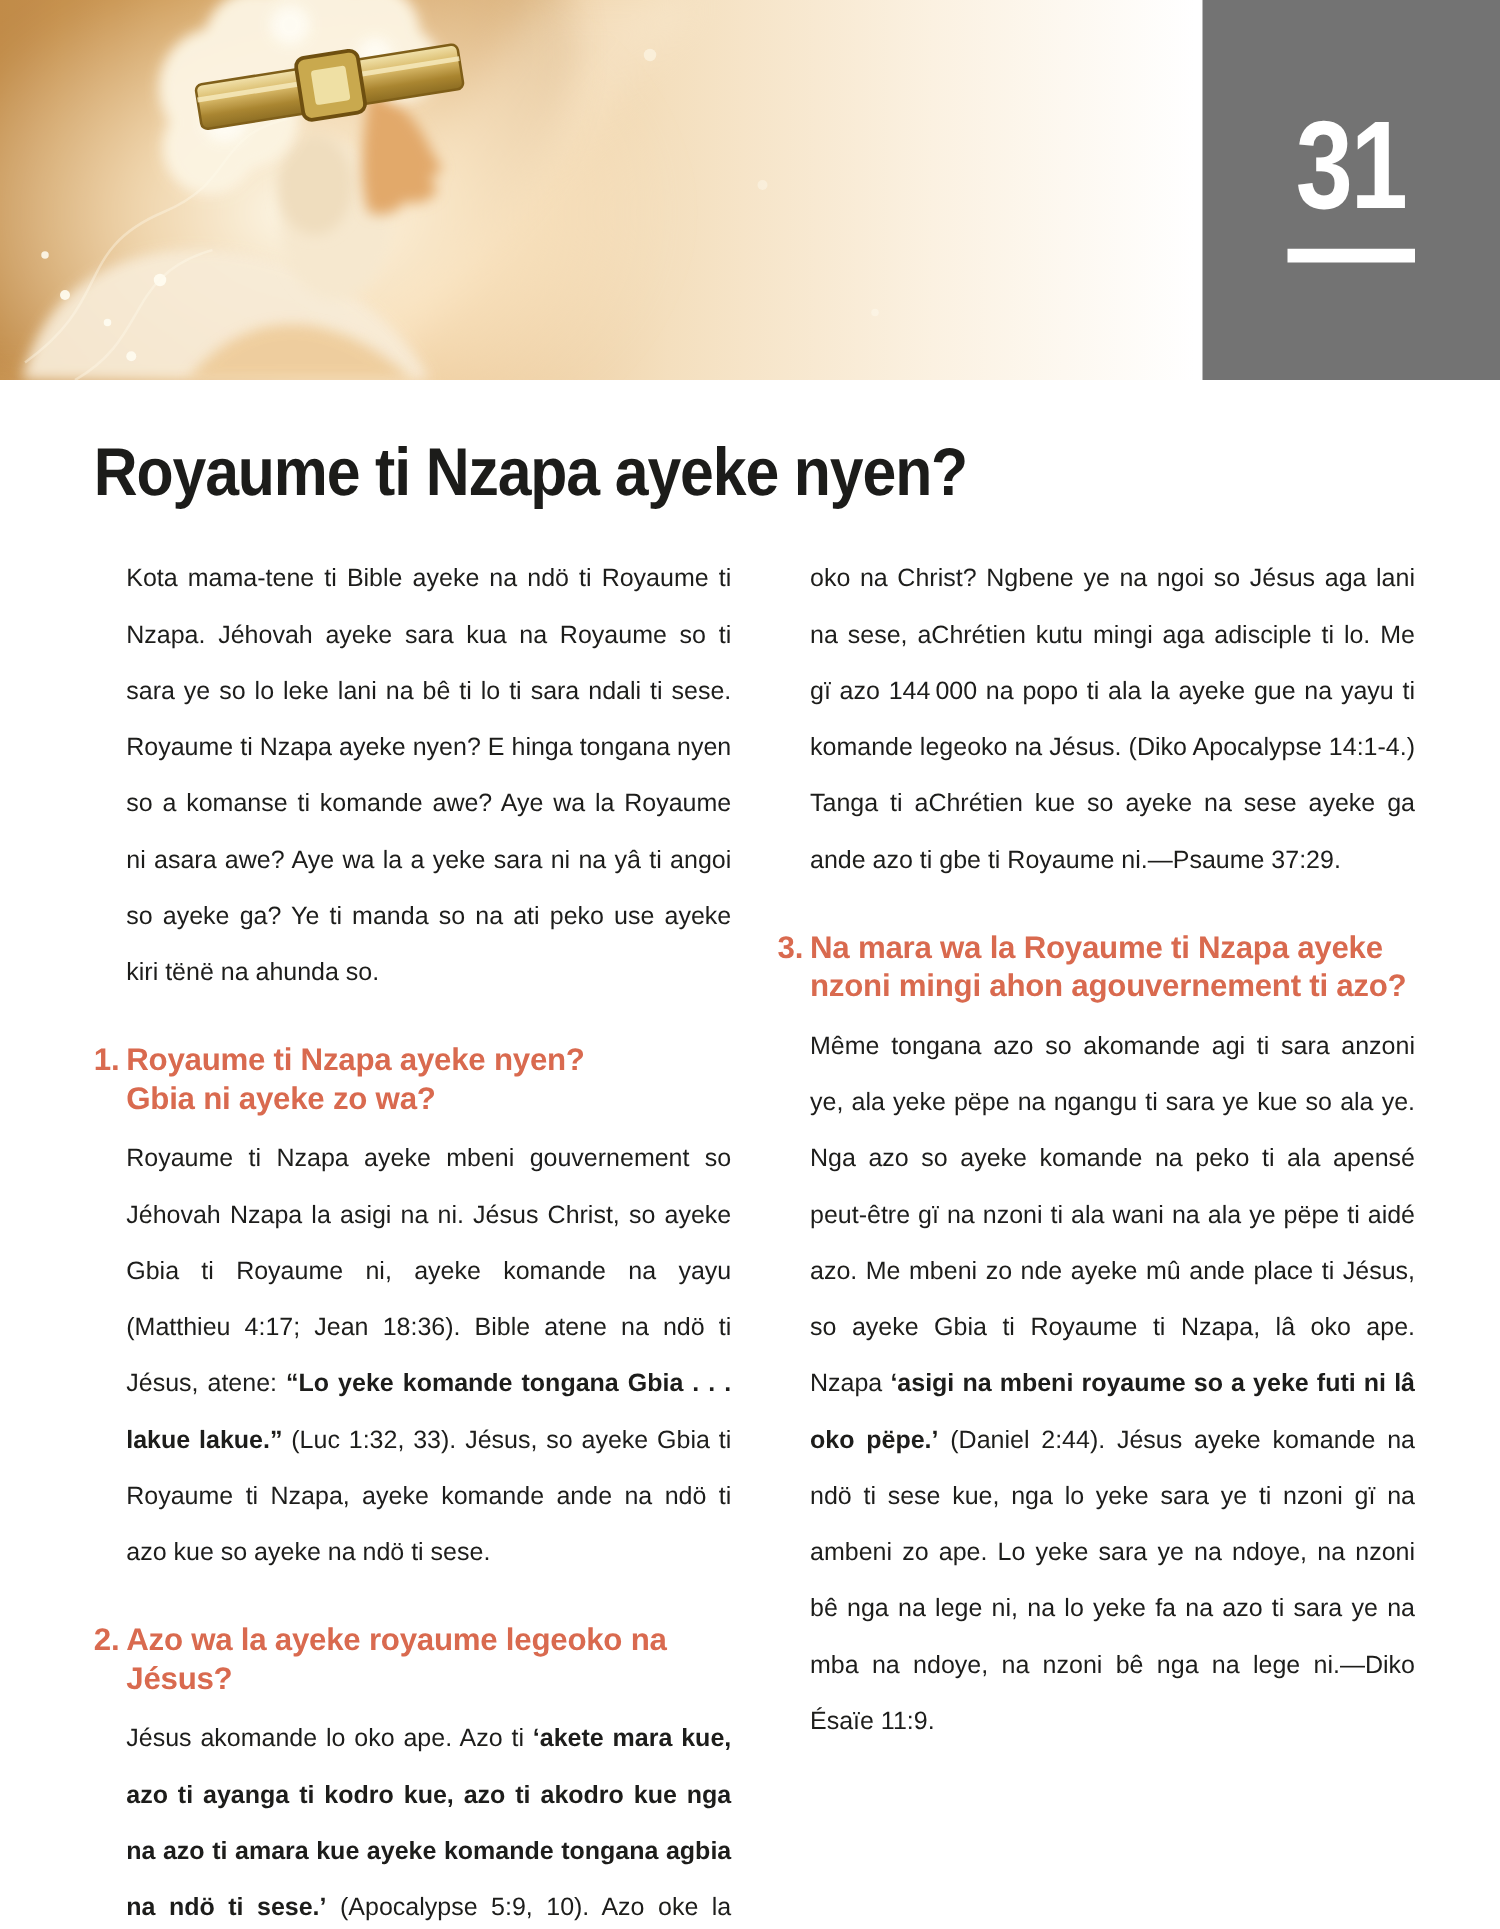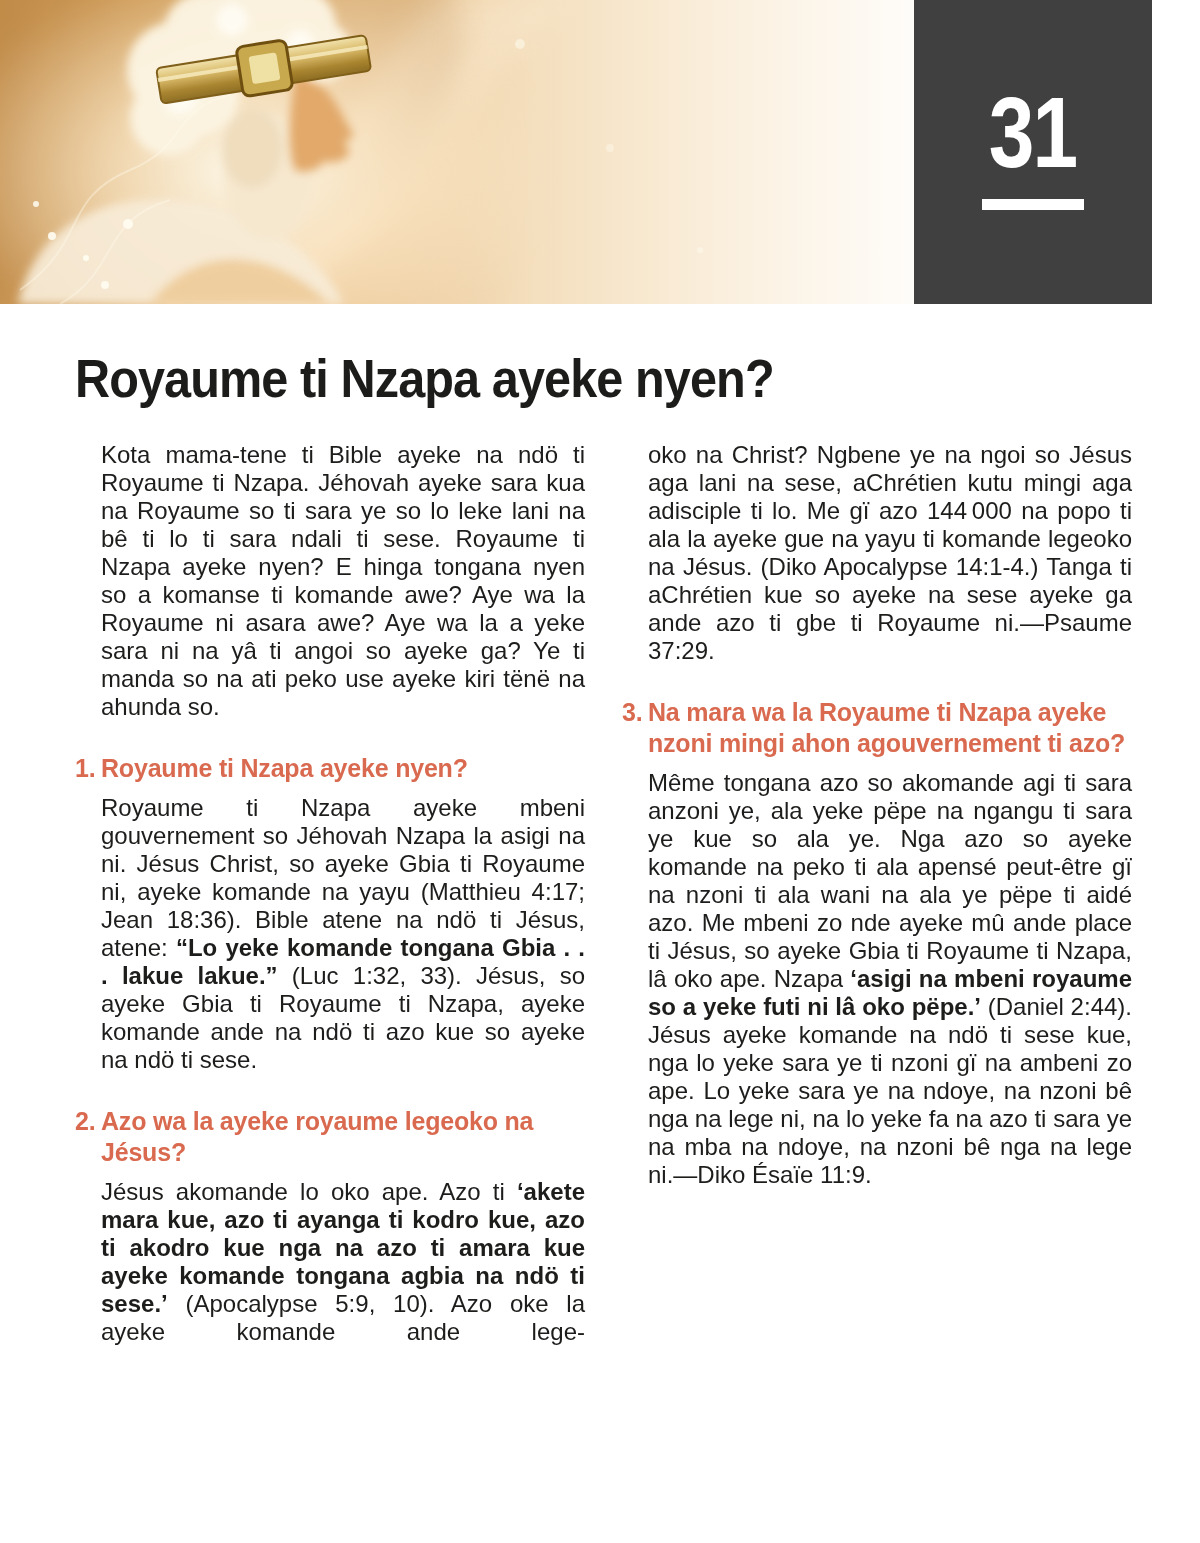--- a/index.html
+++ b/index.html
@@ -12,22 +12,22 @@
   }
   .page { position: relative; width: 1200px; height: 1543px; }
 
   
   .banner { position: relative; width: 1200px; height: 304px; }
   .banner-photo {
     position: absolute; left: 0; top: 0; width: 956px; height: 304px;
     overflow: hidden;
   }
   .chapter-badge {
-    position: absolute; left: 914px; top: 0; width: 238px; height: 304px;
-    background: #404040;
+    position: absolute; left: 962px; top: 0; width: 238px; height: 304px;
+    background: #737373;
     display: flex; flex-direction: column; align-items: center;
   }
   .chapter-number {
     margin-top: 82px;
     font-size: 100px; line-height: 1; font-weight: bold; color: #ffffff;
     letter-spacing: -2px;
     transform: scaleX(0.82);
   }
   .chapter-underline {
     width: 102px; height: 11px; background: #ffffff; margin-top: 17px;
@@ -44,21 +44,21 @@
   }
 
   
   .columns {
     display: flex; gap: 37px;
     margin: 34px 0 0 75px;
   }
   .col { width: 510px; flex: none; }
 
   .body {
-    font-size: 24px; line-height: 28px;
+    font-size: 20px; line-height: 45px;
     text-align: justify;
     margin: 0 0 0 26px;
   }
   .body b { font-weight: bold; }
   .cont-end { text-align-last: justify; }
 
   .section-heading {
     display: flex;
     color: #D96A4F;
     font-weight: bold;
@@ -171,20 +171,21 @@
 
     <div class="columns">
 
       <div class="col">
         <p class="body">Kota mama-tene ti Bible ayeke na ndö ti Royaume ti Nzapa. Jéhovah ayeke sara kua na Royaume so ti sara ye so lo leke lani na bê ti lo ti sara ndali ti sese. Royaume ti Nzapa ayeke nyen? E hinga tongana nyen so a komanse ti komande awe? Aye wa la Royaume ni asara awe? Aye wa la a yeke sara ni na yâ ti angoi so ayeke ga? Ye ti manda so na ati peko use ayeke kiri tënë na ahunda so.</p>
 
         <div class="section-heading">
           <span class="num">1.</span>
           <span class="h-lines">
             <span class="h-line">Royaume ti Nzapa ayeke nyen?</span>
+            <span class="h-line">Gbia ni ayeke zo wa?</span>
           </span>
         </div>
         <p class="body"><span>Royaume ti Nzapa ayeke mbeni gouvernement so Jéhovah Nzapa la asigi na ni. Jésus Christ, so ayeke Gbia ti Royaume ni, ayeke komande na yayu (Matthieu 4:17; Jean 18:36). Bible atene na ndö ti Jésus, atene: </span><b>“Lo yeke komande tongana Gbia . . . lakue lakue.”</b><span> (Luc 1:32, 33). Jésus, so ayeke Gbia ti Royaume ti Nzapa, ayeke komande ande na ndö ti azo kue so ayeke na ndö ti sese.</span></p>
 
         <div class="section-heading">
           <span class="num">2.</span>
           <span class="h-lines">
             <span class="h-line">Azo wa la ayeke royaume legeoko na Jésus?</span>
           </span>
         </div>

